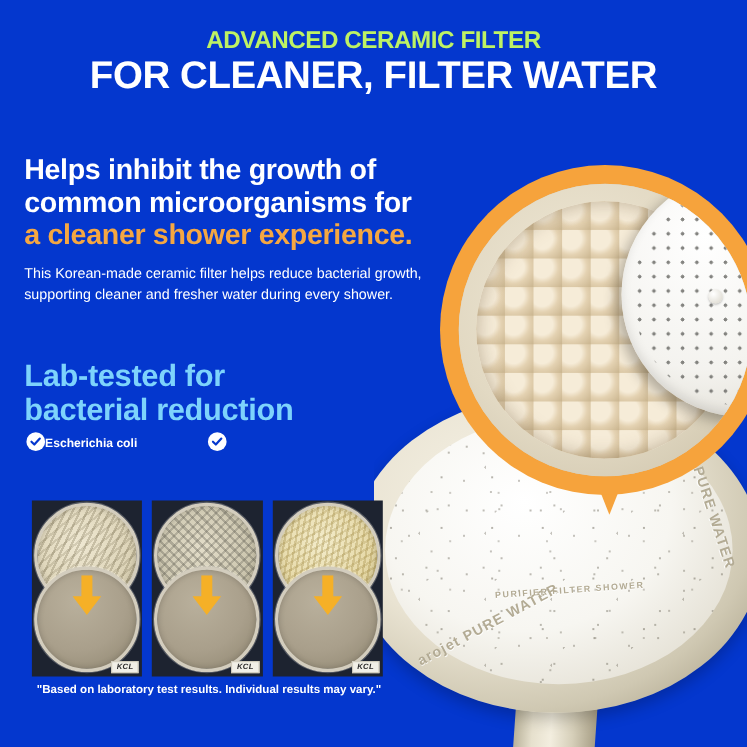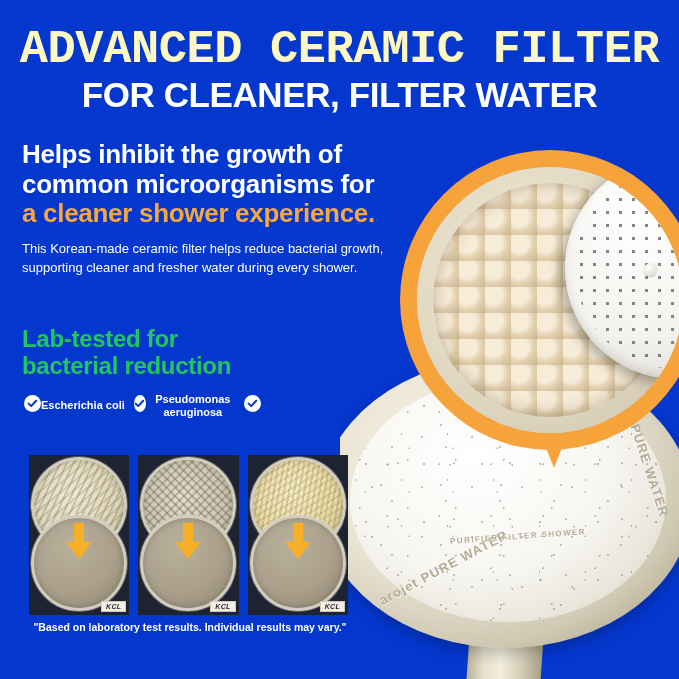--- a/index.html
+++ b/index.html
@@ -165,22 +165,22 @@
 
   
   .headline {
     position: absolute; left: 0; top: 26px;
     width: 679px;
     text-align: center;
     line-height: 1.02;
   }
   .headline .l1 {
     display: block;
-    color: #fef9c3;
-    font-size: 47px; font-weight: 800; letter-spacing: -0.4px; font-family: Liberation Mono, monospace;
+    color: #bef264;
+    font-size: 22px; font-weight: 800; letter-spacing: -0.4px;
   }
   .headline .l2 {
     display: block;
     color: #ffffff;
     font-size: 35px; font-weight: 800; letter-spacing: -0.4px;
     margin-top: 3px;
   }
 
   .subhead {
     position: absolute; left: 22px; top: 140px;
@@ -191,22 +191,22 @@
   .subhead .accent { color: #f5a742; display: block; }
 
   .bodytext {
     position: absolute; left: 22px; top: 239px;
     width: 380px;
     font-size: 13px; line-height: 1.48; color: #ffffff;
   }
 
   .section-title {
     position: absolute; left: 22px; top: 326px;
-    font-size: 24px; font-weight: 800; line-height: 1.12;
-    color: #22c55e; letter-spacing: -0.3px;
+    font-size: 28px; font-weight: 800; line-height: 1.12;
+    color: #7dd3fc; letter-spacing: -0.3px;
   }
 
   
   .labels {
     position: absolute; left: 22px; top: 393px;
     width: 330px;
     display: flex;
   }
   .label-col {
     flex: 1 1 0;
@@ -345,28 +345,20 @@
 
     <div class="label-col">
       <span class="check">
         <svg width="11" height="11" viewBox="0 0 11 11">
             <path d="M1.6 5.6 L4.2 8.1 L9.2 2.7" stroke="#0437ce" stroke-width="2" fill="none" stroke-linecap="round" stroke-linejoin="round"></path>
           </svg>
       </span>
       <span class="label-text">Escherichia coli</span>
     </div>
 
-    <div class="label-col">
-      <span class="check">
-        <svg width="11" height="11" viewBox="0 0 11 11">
-            <path d="M1.6 5.6 L4.2 8.1 L9.2 2.7" stroke="#0437ce" stroke-width="2" fill="none" stroke-linecap="round" stroke-linejoin="round"></path>
-          </svg>
-      </span>
-      <span class="label-text">Pseudomonas aeruginosa</span>
-    </div>
 
     <div class="label-col">
       <span class="check">
         <svg width="11" height="11" viewBox="0 0 11 11">
             <path d="M1.6 5.6 L4.2 8.1 L9.2 2.7" stroke="#0437ce" stroke-width="2" fill="none" stroke-linecap="round" stroke-linejoin="round"></path>
           </svg>
       </span>
     </div>
   </div>
 

